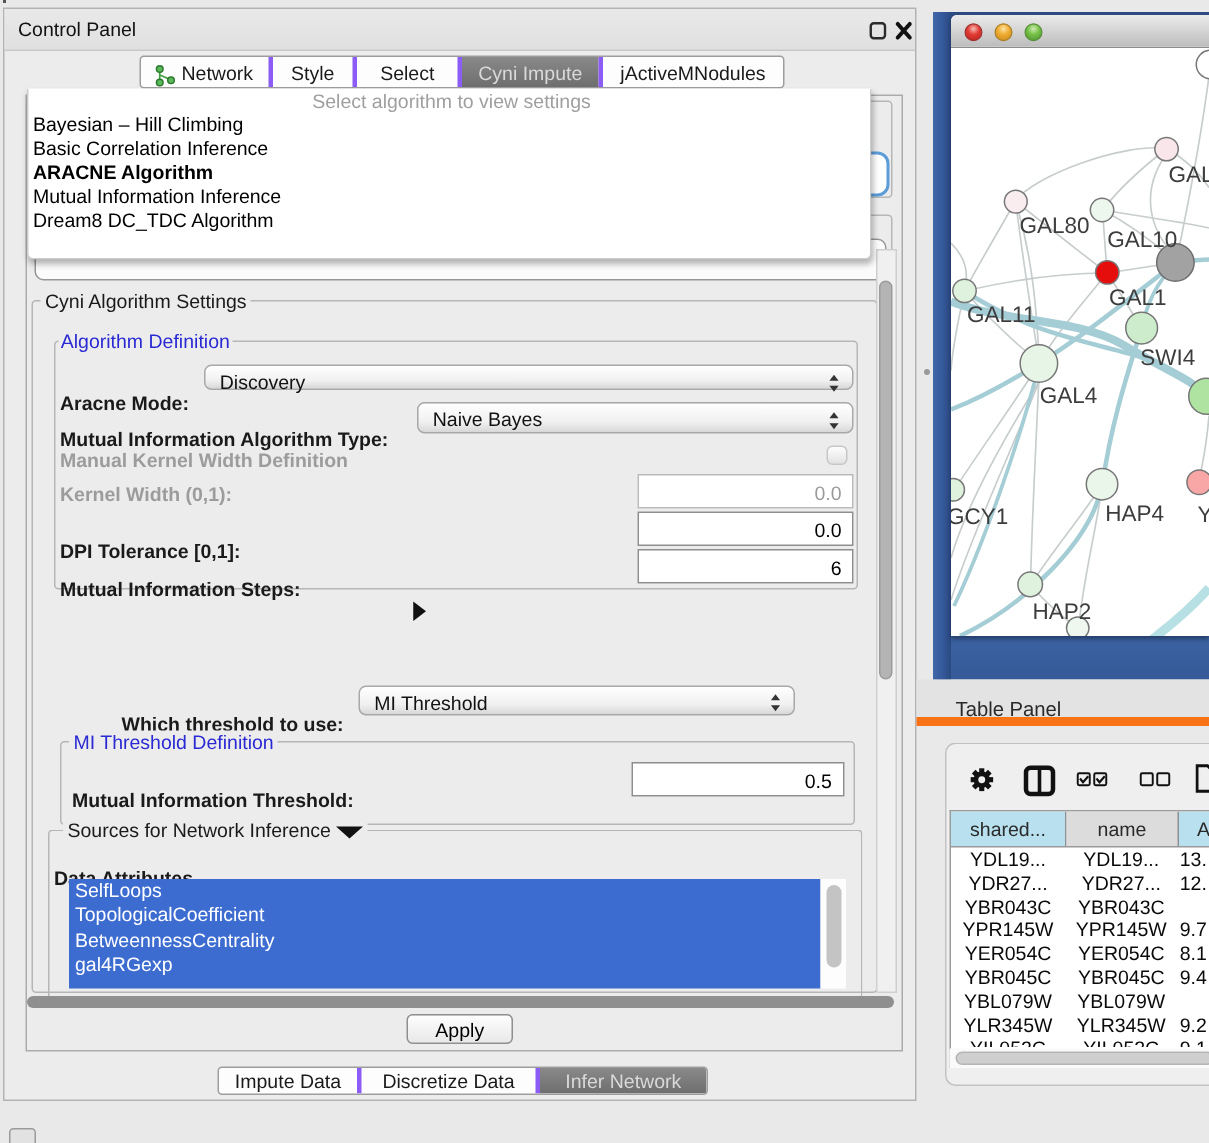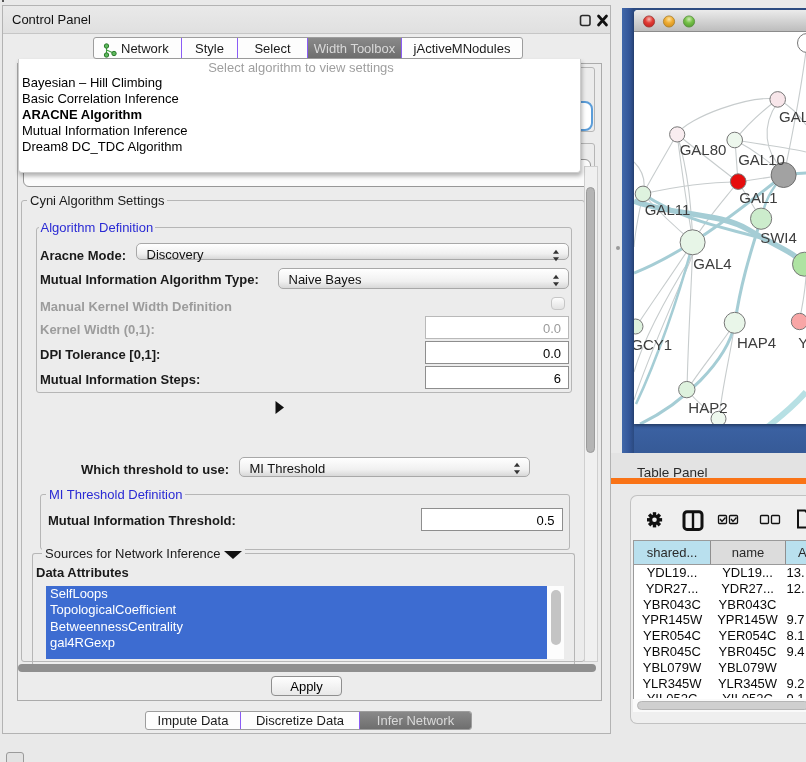--- a/index.html
+++ b/index.html
@@ -8,26 +8,26 @@
 .abs { position:absolute; }
 #stage { position:relative; width:806px; height:762px; overflow:hidden; }
 
 #cp { left:2px; top:5px; width:609px; height:729px; background:#ececec;
   border:1px solid #b3b3b3; }
 #cp-title { left:0; top:0; width:100%; height:28px; background:linear-gradient(#e9e9e9,#e0e0e0);
   border-bottom:1px solid #c6c6c6; }
 #cp-title .t { position:absolute; left:9px; top:6px; font-size:13px; color:#111; }
 
 .tabbar { top:31px; left:90px; height:22px; display:flex; border:1px solid #9d9d9d; border-radius:3px; overflow:hidden; background:#fdfdfd; }
-.tab { font-size:13px; color:#1a1a1a; padding:3px 12px 0 12px; border-right:1px solid #8b5cf6; white-space:nowrap; }
+.tab { font-size:13px; color:#1a1a1a; padding:3px 12px 0 12px; border-right:3px solid #8b5cf6; white-space:nowrap; }
 .tab.sel { background:linear-gradient(#898989,#6e6e6e); color:#d9d9d9; }
 #pane { left:14px; top:57px; width:585px; height:638px; border:1px solid #ababab; background:#ececec; }
 .group { position:absolute; border:1px solid #b6b6b6; border-radius:3px; }
 .glabel { position:absolute; top:-8px; left:5px; background:#ececec; padding:0 3px; font-size:13px; white-space:nowrap; }
-label.b { font-weight:bold; font-size:13px; color:#1a1a1a; position:absolute; white-space:nowrap; }
+label.b { font-weight:bold; font-size:13px; color:#1a1a1a; position:absolute; white-space:nowrap;margin-top:13px; }
 label.g { font-weight:bold; font-size:13px; color:#9c9c9c; position:absolute; white-space:nowrap; }
 .combo { position:absolute; height:24px; border:1px solid #a8a8a8; border-radius:5px;
   background:linear-gradient(#ffffff,#f0f0f0 65%,#d8d8d8); font-size:13px; color:#111; }
 .combo .v { position:absolute; left:10px; top:4px; }
 .updn { position:absolute; right:8px; top:5px; width:8px; height:13px; }
 .field { position:absolute; height:23px; border:1px solid #8e8e8e; background:#fff;
   font-size:13px; color:#000; text-align:right; padding:4px 7px 0 0; }
 .field.dis { border:1px solid #b9b9b9; color:#9a9a9a; }
 #attrlist { left:43px; top:580px; width:501px; height:73px; background:#3d6cd1; overflow:hidden; }
 #attrlist div { color:#fff; font-size:13px; padding-left:4px; height:16.4px; }
@@ -61,21 +61,21 @@
         <span class="t">Control Panel</span>
       <svg class="abs" style="left:574px;top:8px" width="34" height="17" viewBox="0 0 34 17">
         <rect x="3.5" y="1.5" width="9.5" height="10" rx="2" fill="none" stroke="#2b2b2b" stroke-width="1.6"></rect>
         <path d="M21.5 2 L29.5 11 M29.5 2 L21.5 11" stroke="#111" stroke-width="2.7" stroke-linecap="round"></path>
       </svg>
     </div>
     <div class="tabbar abs">
       <div class="tab" style="width:88px;padding-left:27px">Network</div>
       <div class="tab" style="width:56px;text-align:center;padding:3px 0 0 0">Style</div>
       <div class="tab" style="width:70px;text-align:center;padding:3px 0 0 0">Select</div>
-      <div class="tab sel" style="width:94px;text-align:center;padding:3px 0 0 0">Width Toolbox</div>
+      <div class="tab sel" style="width:94px;text-align:center;padding:3px 0 0 0">Cyni Impute</div>
       <div class="tab" style="width:120px;text-align:center;padding:3px 0 0 0;border-right:none">jActiveMNodules</div>
     </div>
     <svg class="abs" style="left:99px;top:36px" width="17" height="17" viewBox="0 0 17 17">
       <path d="M4.5 4 L4.5 13 M4.5 8 L11.5 11" stroke="#3f9e3f" stroke-width="1.1" fill="none"></path>
       <circle cx="4.5" cy="4" r="2.2" fill="#5cb85c" stroke="#2c7a2c"></circle>
       <circle cx="4.5" cy="13" r="2.2" fill="#5cb85c" stroke="#2c7a2c"></circle>
       <circle cx="12" cy="11.5" r="2.2" fill="#5cb85c" stroke="#2c7a2c"></circle>
     </svg>
 
     <div id="pane" class="abs"></div>

